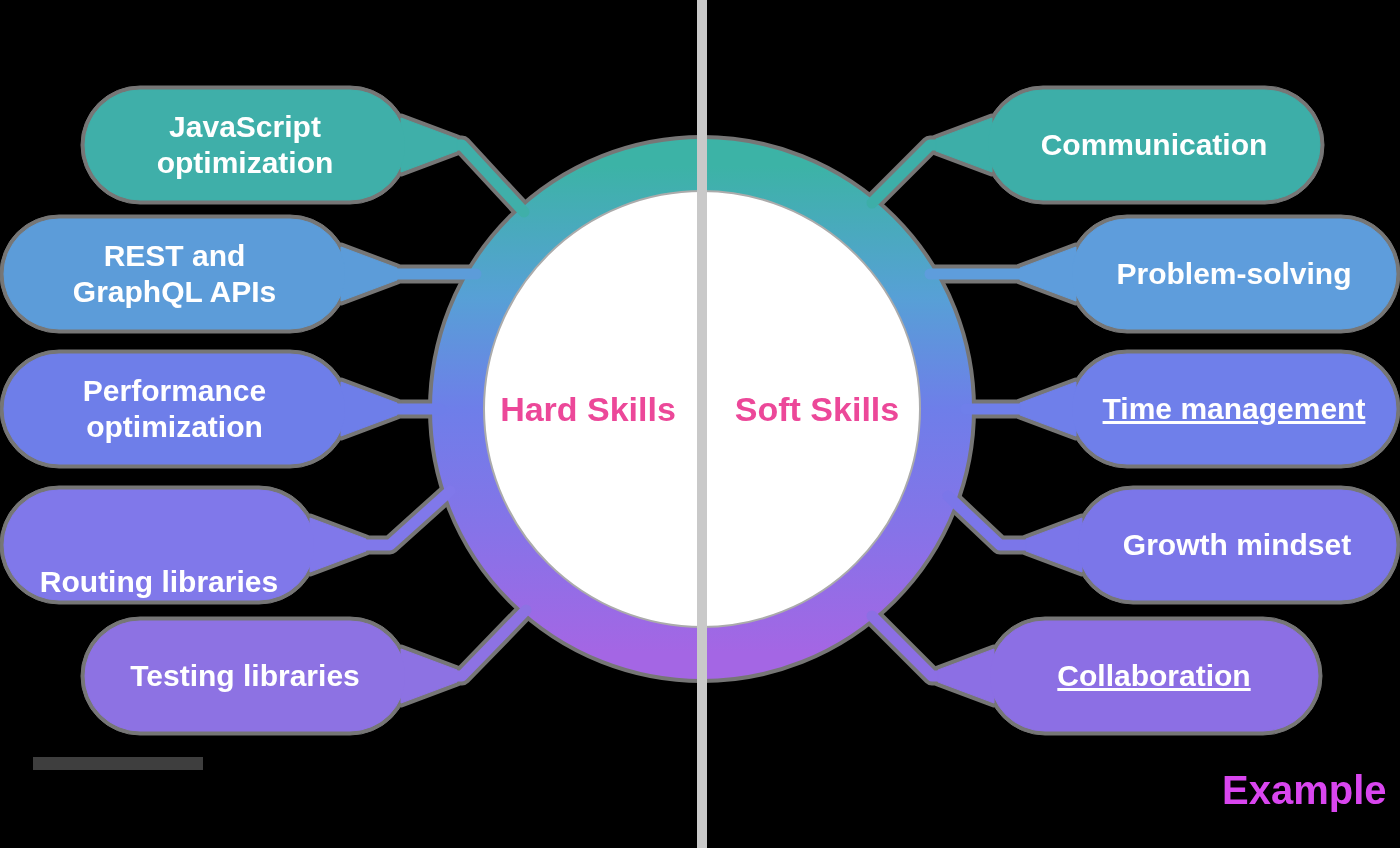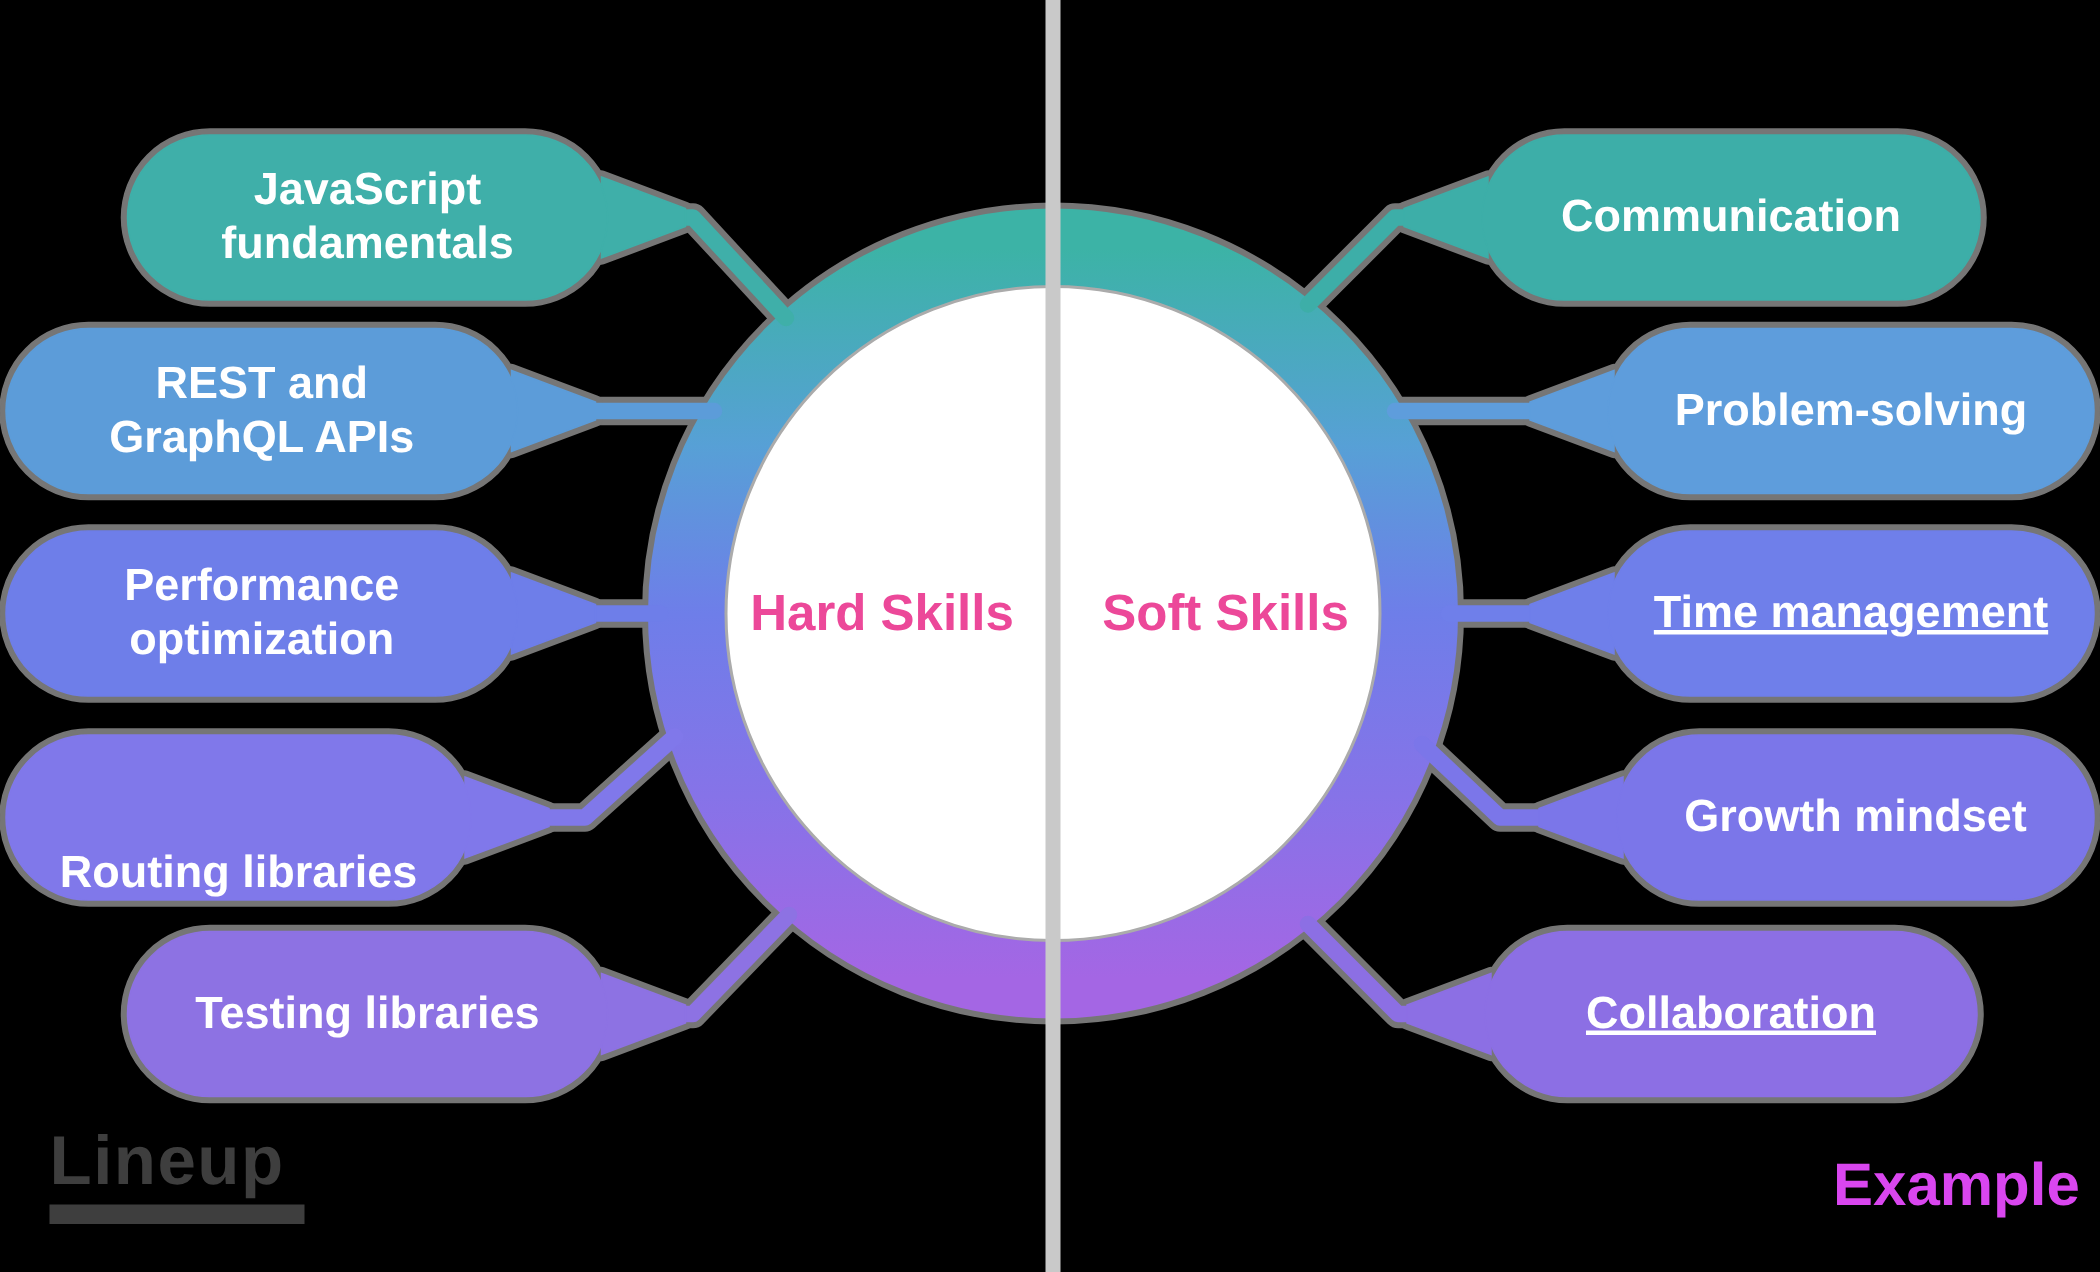--- a/index.html
+++ b/index.html
@@ -130,21 +130,21 @@
   <g style="fill: rgb(140, 111, 228); stroke: rgb(140, 111, 228);">
     <path d="M938,676 L932,676 L872,616" fill="none" stroke-width="11" stroke-linecap="round" stroke-linejoin="round"></path>
     <polygon points="994,649 938,670 938,682 994,703"></polygon>
     <rect x="990" y="621" width="328" height="110" rx="55"></rect>
   </g>
 
   <rect x="697" y="0" width="10" height="848" style="fill: rgb(201, 201, 201);"></rect>
 </svg>
 
 <div class="pill-label wrap" style="left:85px;top:90px;width:320px;height:110px;">
-  <span>JavaScript fundamentals</span>
+  <span>JavaScript optimization</span>
 </div>
 <div class="pill-label wrap" style="left:4px;top:219px;width:341px;height:110px;">
   <span>REST and GraphQL APIs</span>
 </div>
 <div class="pill-label wrap" style="left:4px;top:354px;width:341px;height:110px;text-align:center;">
   <span>Performance optimization</span>
 </div>
 <div class="pill-label" style="left:4px;top:490px;width:310px;height:110px;align-items:flex-end;">
   <span>Routing libraries</span>
 </div>
@@ -165,16 +165,15 @@
   <span>Growth mindset</span>
 </div>
 <div class="pill-label" style="left:990px;top:621px;width:328px;height:110px;text-decoration:underline;">
   <span>Collaboration</span>
 </div>
 
 <div class="center-label" style="left:474px;top:369px;width:228px;height:80px;">Hard Skills</div>
 <div class="center-label" style="left:704px;top:369px;width:226px;height:80px;">Soft Skills</div>
 
 <div class="wm-left">
-  <div class="wm-text">Lineup</div>
   <div class="wm-bar"></div>
 </div>
 <div class="wm-right">Example</div>
 
 </body></html>

